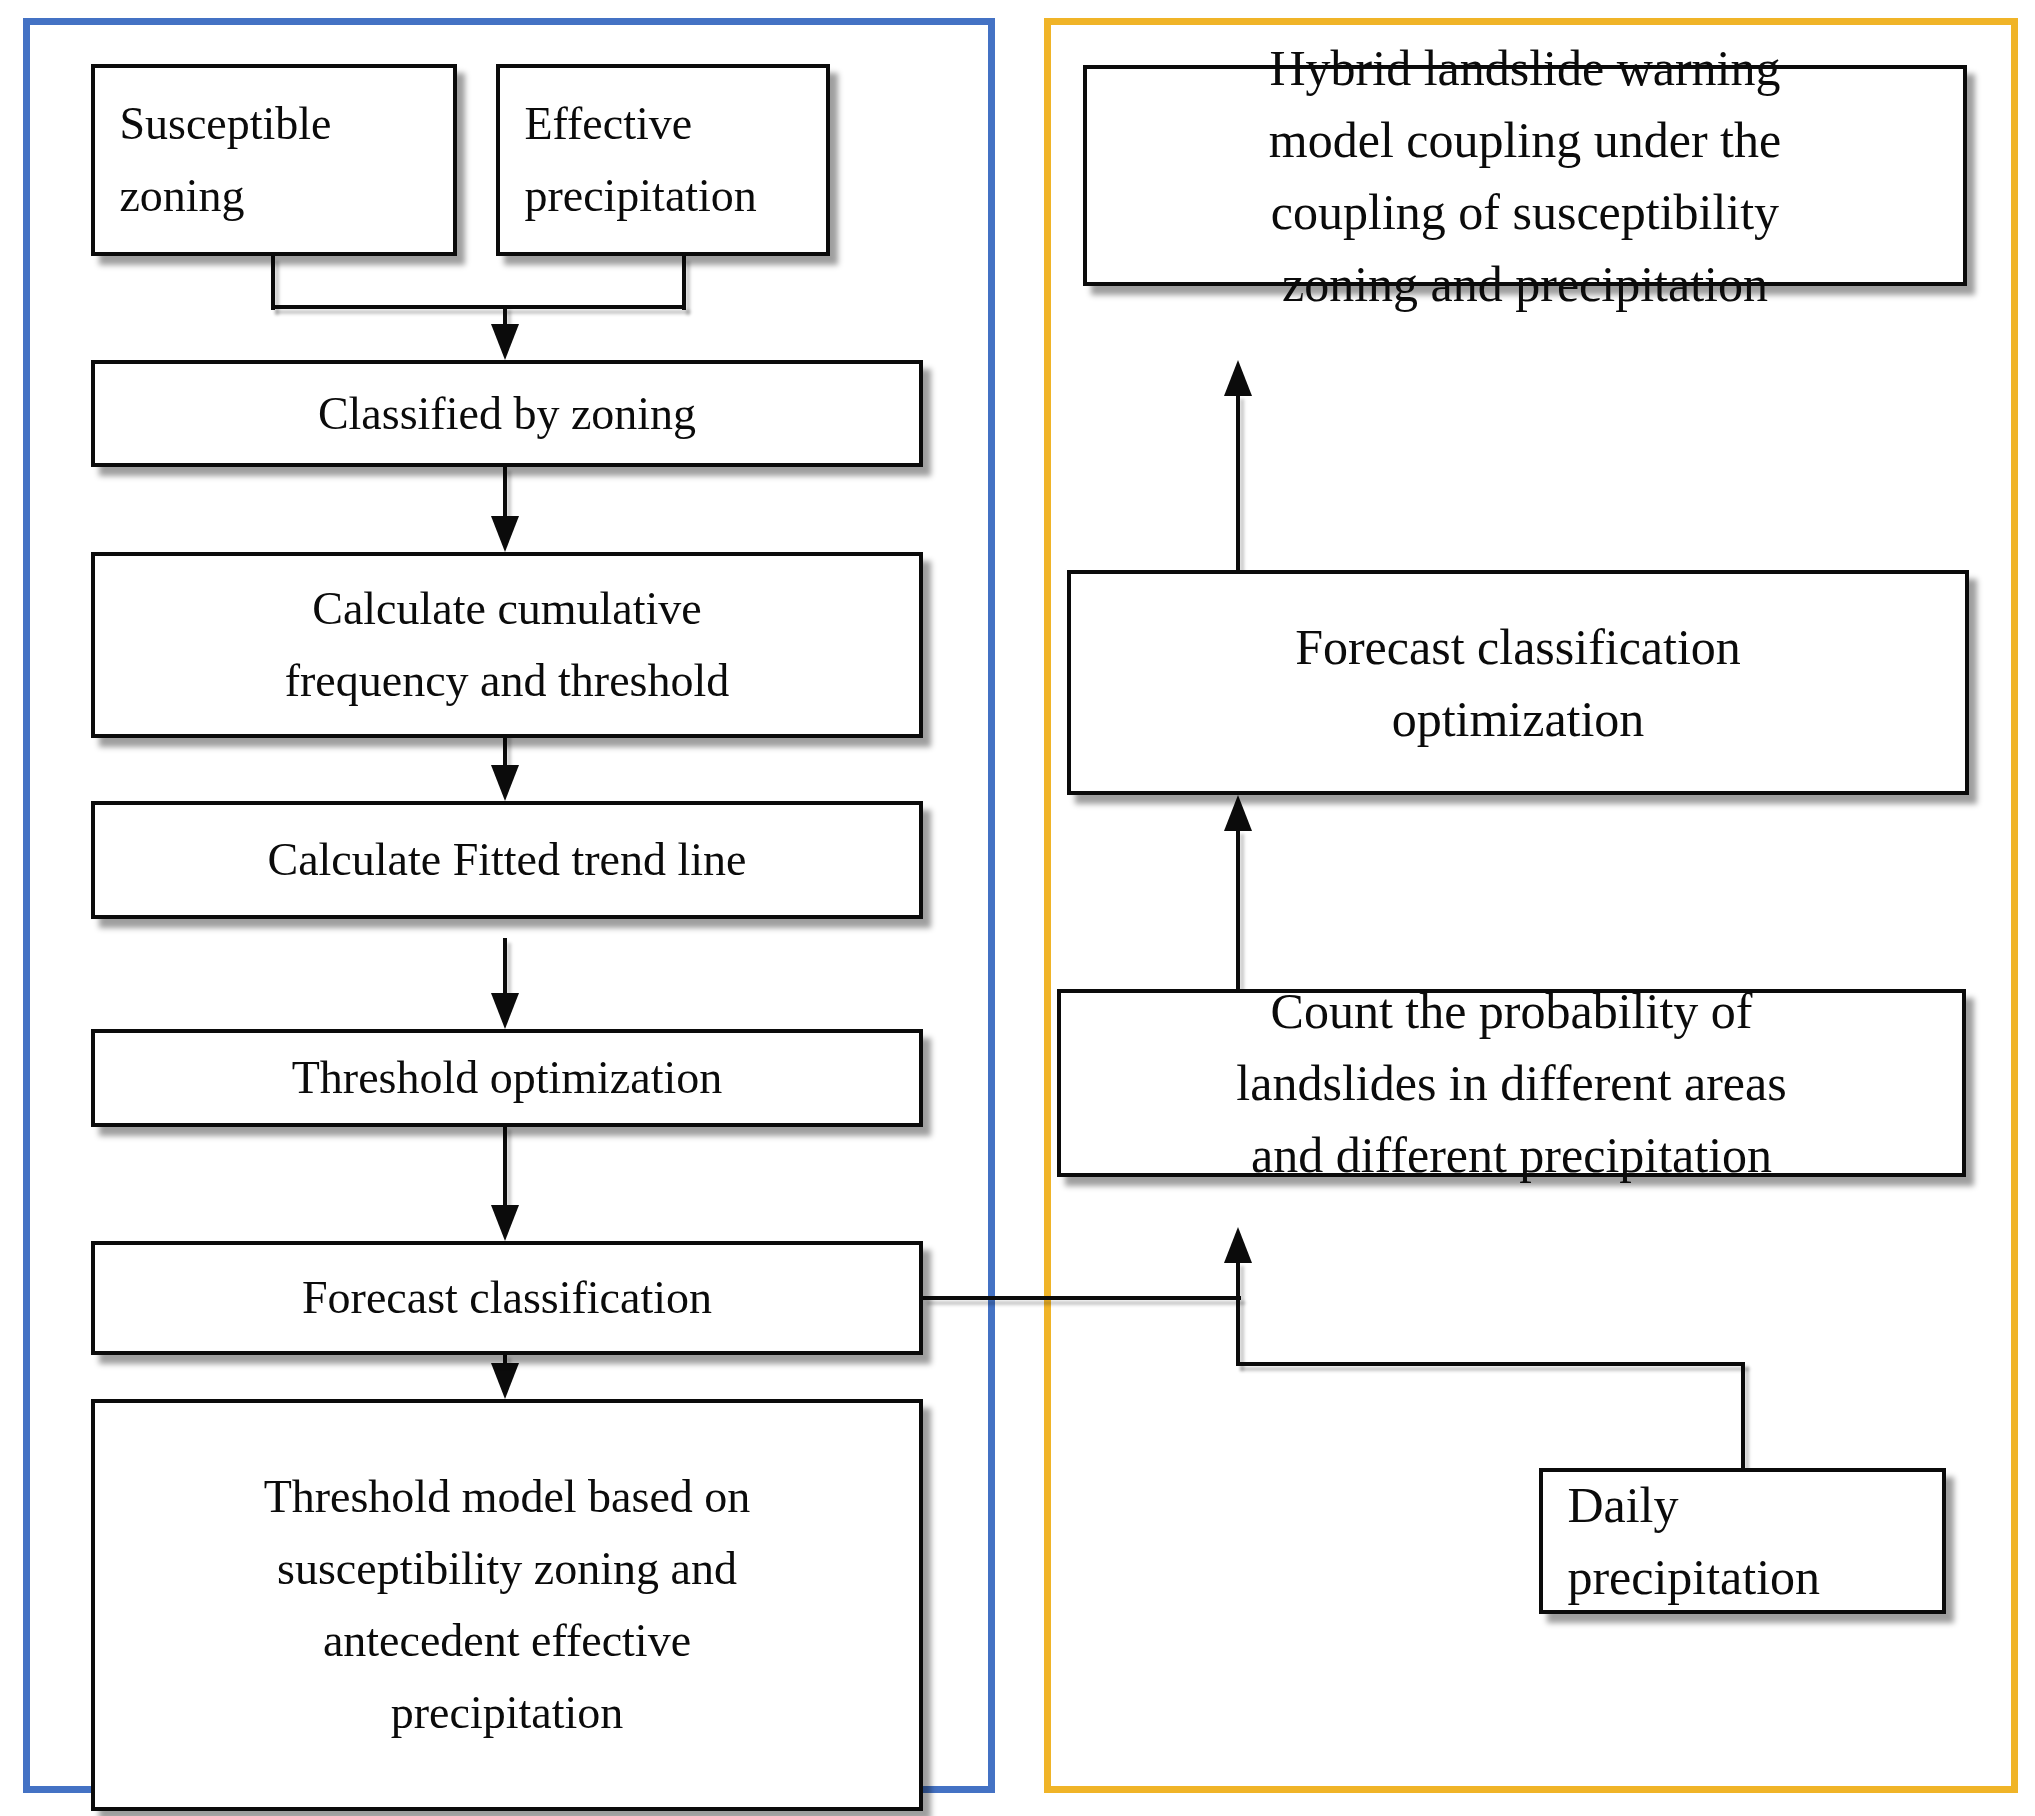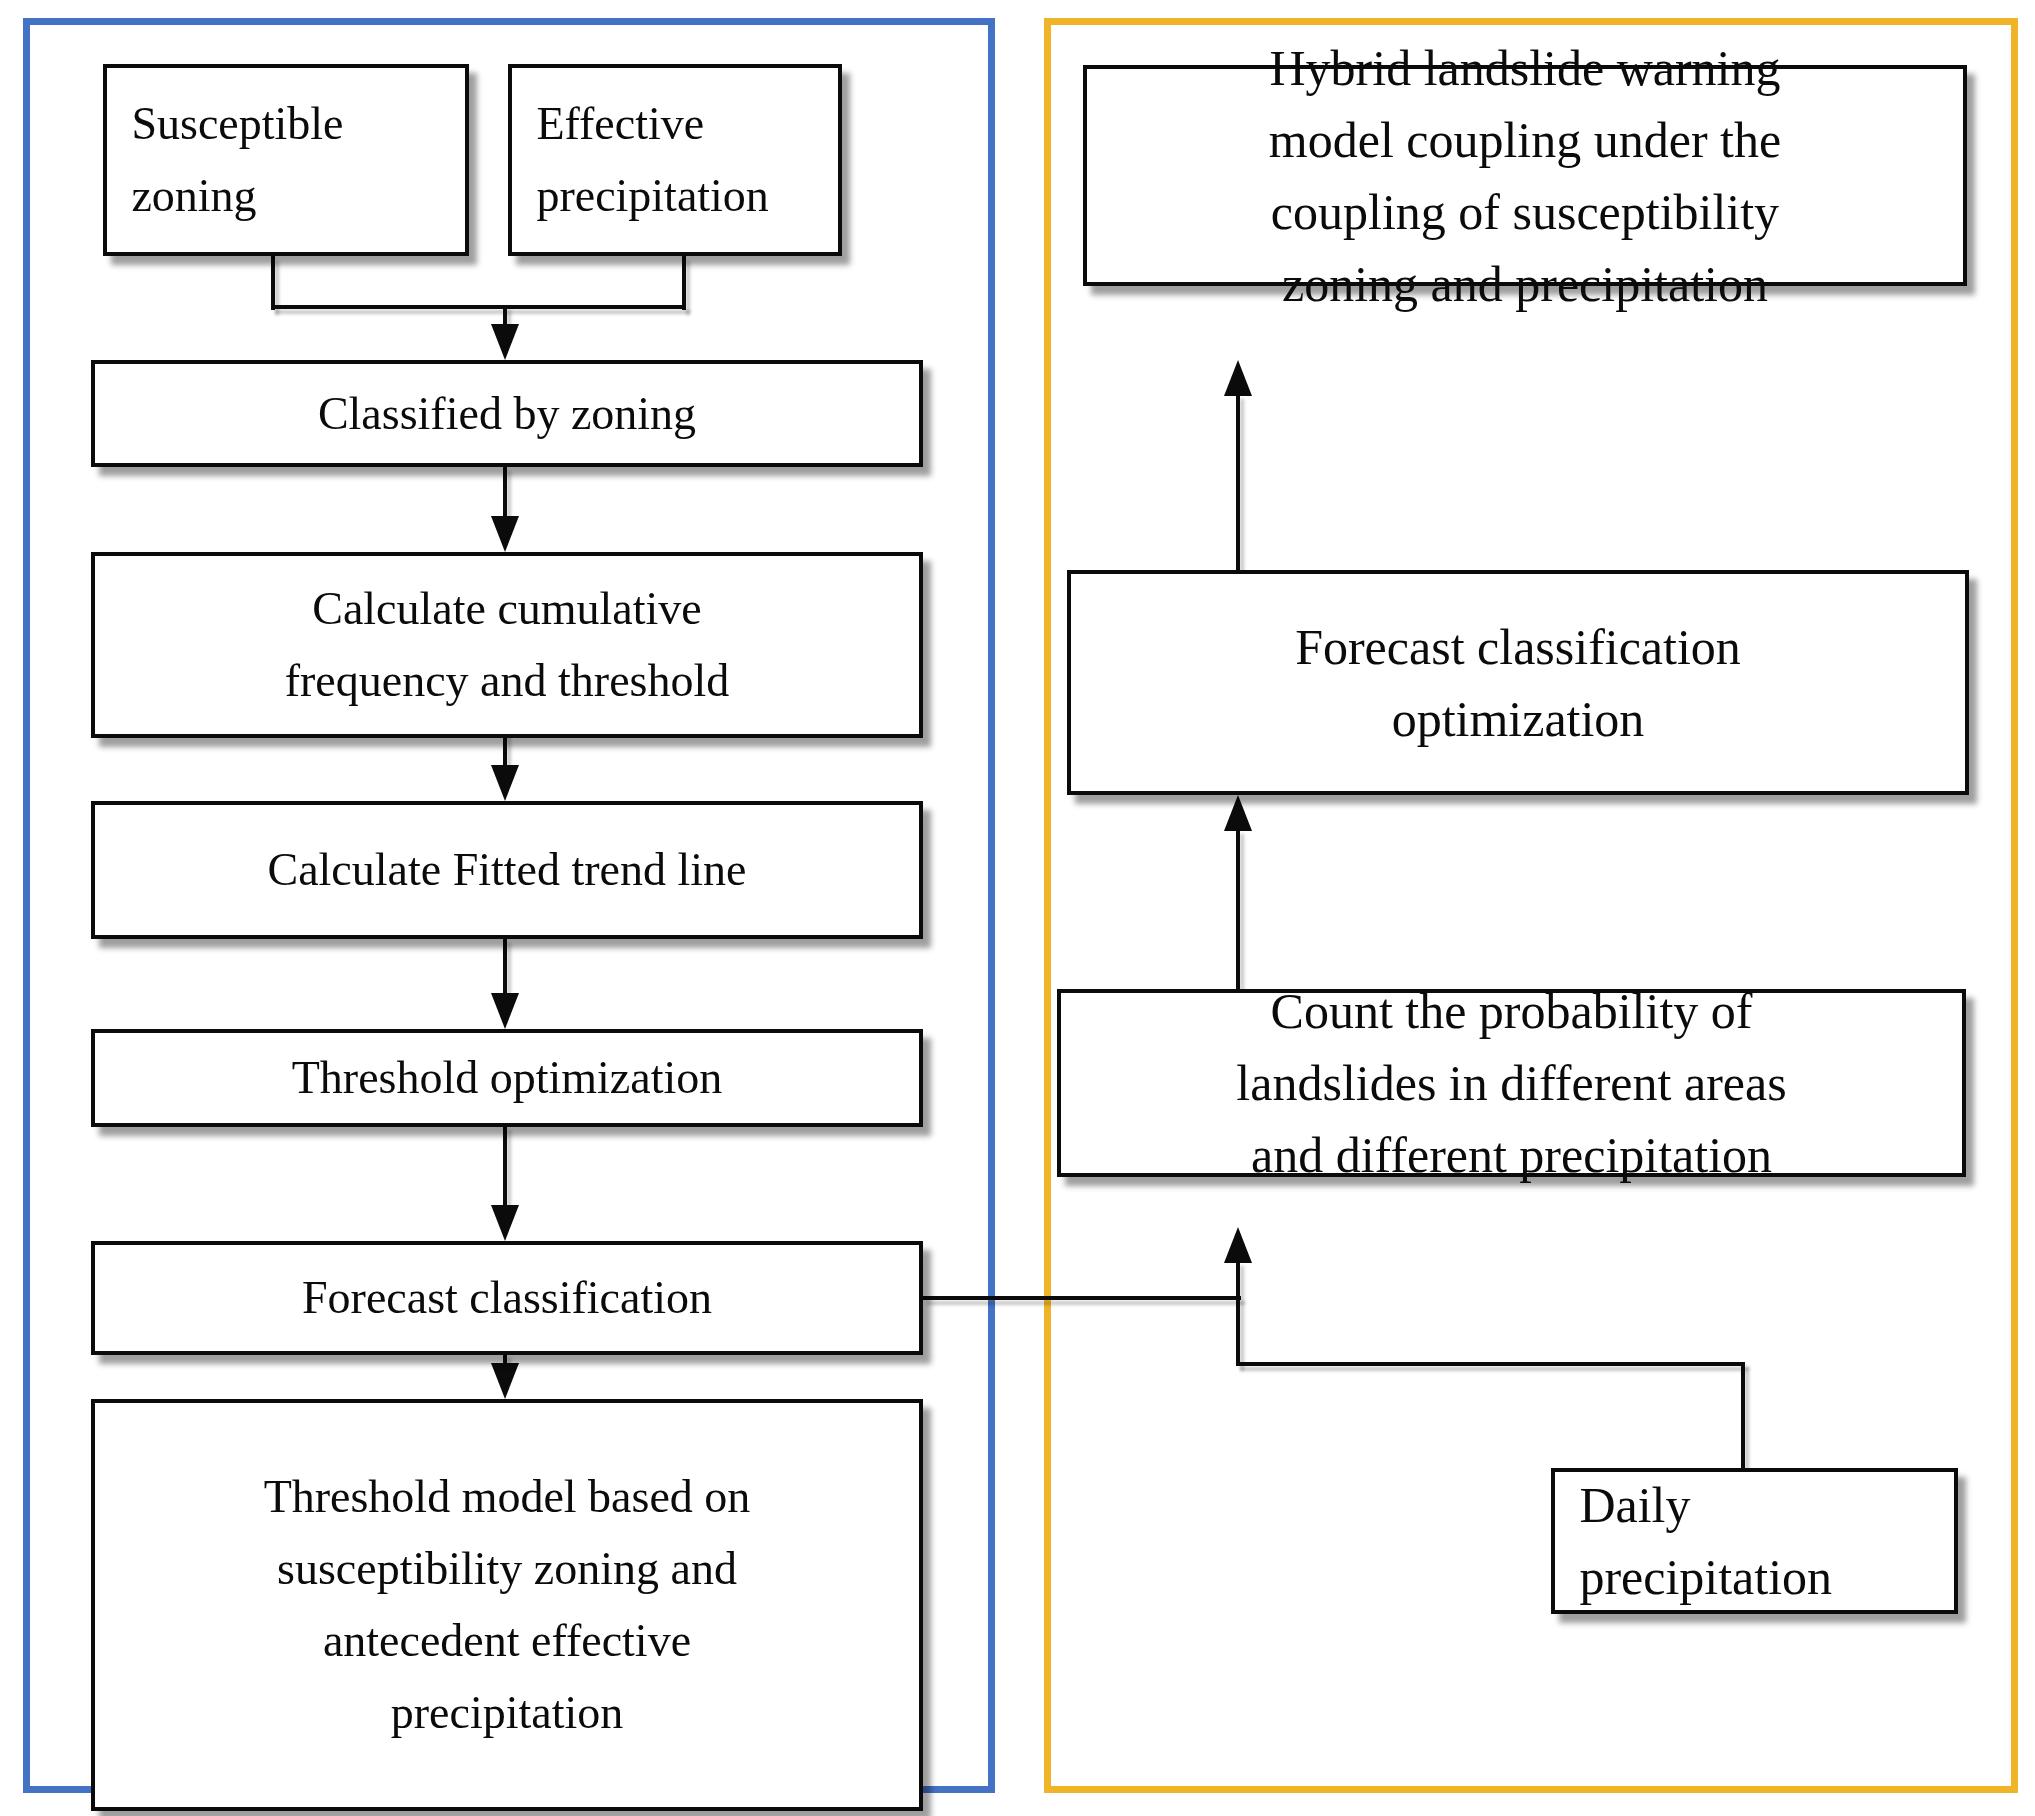--- a/index.html
+++ b/index.html
@@ -29,21 +29,20 @@
     text-align:center;
     white-space:pre-line;
     font-size:46px;
     line-height:72px;
     z-index:3;
   }
   .fbox.left-align{
     justify-content:flex-start;
     text-align:left;
     padding-left:24.4px;
-    margin-left:12px;
   }
   .rtext{font-size:50px;}
   .hline,.vline{
     position:absolute;
     background:#0b0b0b;
     z-index:2;
     box-shadow:4.1px 4.9px 3.3px rgba(0,0,0,0.22);
   }
   .hline{height:4.1px;}
   .vline{width:4.1px;}
@@ -69,21 +68,21 @@
 zoning</div>
 
   <div class="fbox left-align" style="left:496px;top:64px;width:334px;height:192px;">Effective
 precipitation</div>
 
   <div class="fbox" style="left:91px;top:360px;width:832px;height:107px;">Classified by zoning</div>
 
   <div class="fbox" style="left:91px;top:552px;width:832px;height:186px;">Calculate cumulative
 frequency and threshold</div>
 
-  <div class="fbox" style="left:91px;top:801px;width:832px;height:138px;">Calculate Fitted trend line</div>
+  <div class="fbox" style="left:91px;top:801px;width:832px;height:118px;">Calculate Fitted trend line</div>
 
   <div class="fbox" style="left:91px;top:1029px;width:832px;height:98px;">Threshold optimization</div>
 
   <div class="fbox" style="left:91px;top:1241px;width:832px;height:114px;">Forecast classification</div>
 
   <div class="fbox" style="left:91px;top:1399px;width:832px;height:412px;">Threshold model based on
 susceptibility zoning and
 antecedent effective
 precipitation</div>
 

